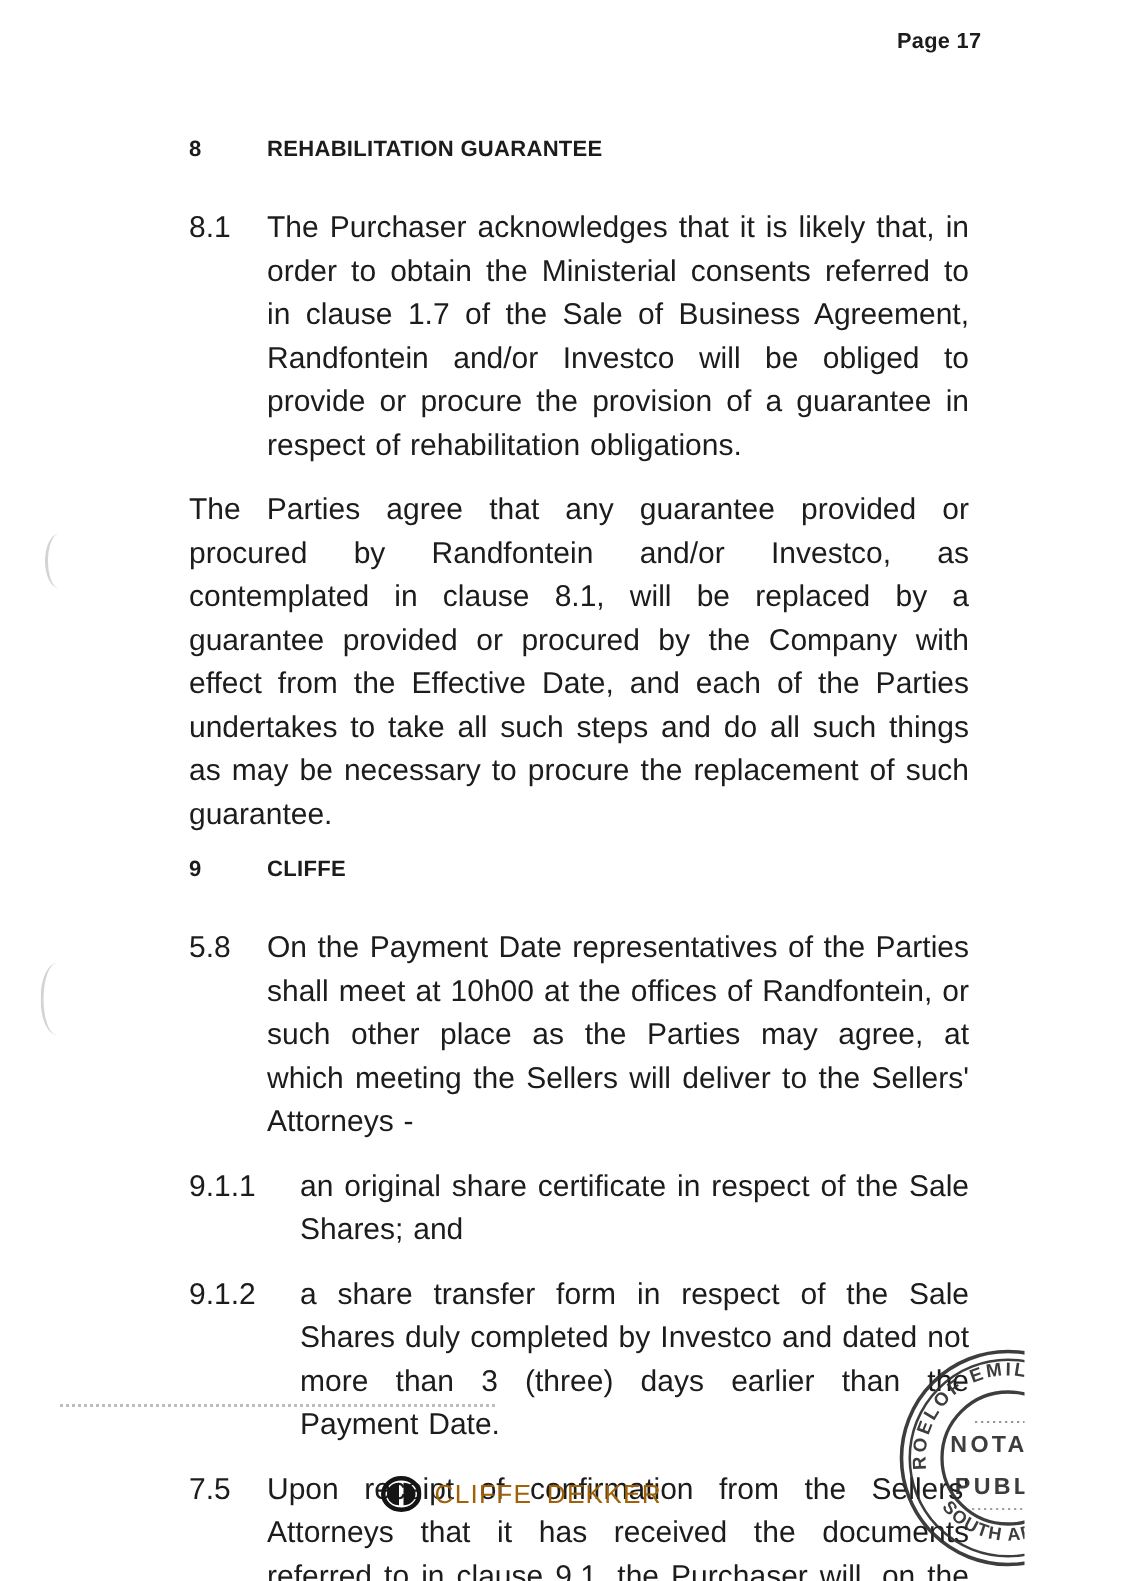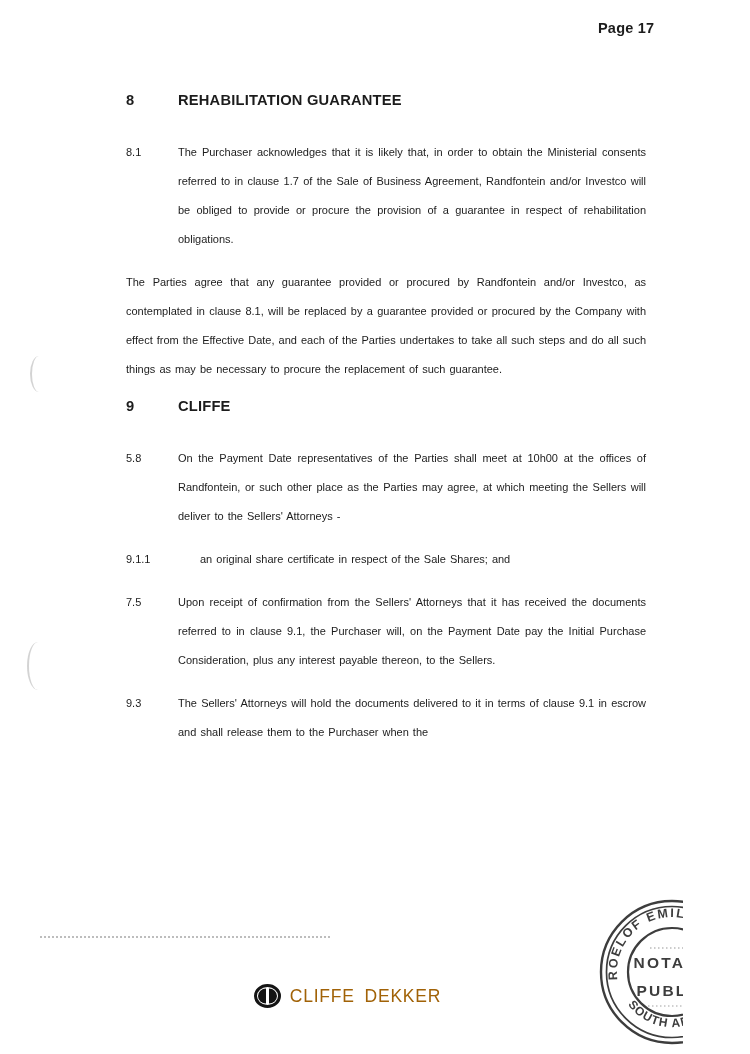--- a/index.html
+++ b/index.html
@@ -22,21 +22,21 @@
   }
   .section-heading {
     display:flex;
     font-size:14.7px; font-weight:bold;
     line-height:17px; height:17px;
     margin-bottom:29px;
     letter-spacing:0.2px;
   }
   .clause {
     display:flex;
-    font-size:11px;
+    font-size:20px;
     line-height:29px;
     margin-bottom:14px;
   }
   .num-col { width:52px; flex:none; }
   .clause.sub .num-col { width:74px; }
   .clause-text {
     flex:1;
     text-align:justify;
     text-align-last:left;
     word-spacing:1px;
@@ -105,20 +105,24 @@
     <div class="clause">
       <span class="num-col">5.8</span>
       <span class="clause-text">On the Payment Date representatives of the Parties shall meet at 10h00 at the offices of Randfontein, or such other place as the Parties may agree, at which meeting the Sellers will deliver to the Sellers' Attorneys -</span>
     </div>
 
     <div class="clause sub">
       <span class="num-col">9.1.1</span>
       <span class="clause-text">an original share certificate in respect of the Sale Shares; and</span>
     </div>
 
+    <div class="clause sub">
+      <span class="num-col">9.1.2</span>
+      <span class="clause-text">a share transfer form in respect of the Sale Shares duly completed by Investco and dated not more than 3 (three) days earlier than the Payment Date.</span>
+    </div>
 
     <div class="clause">
       <span class="num-col">7.5</span>
       <span class="clause-text">Upon receipt of confirmation from the Sellers' Attorneys that it has received the documents referred to in clause 9.1, the Purchaser will, on the Payment Date pay the Initial Purchase Consideration, plus any interest payable thereon, to the Sellers.</span>
     </div>
 
     <div class="clause">
       <span class="num-col">9.3</span>
       <span class="clause-text">The Sellers' Attorneys will hold the documents delivered to it in terms of clause 9.1 in escrow and shall release them to the Purchaser when the</span>
     </div>

